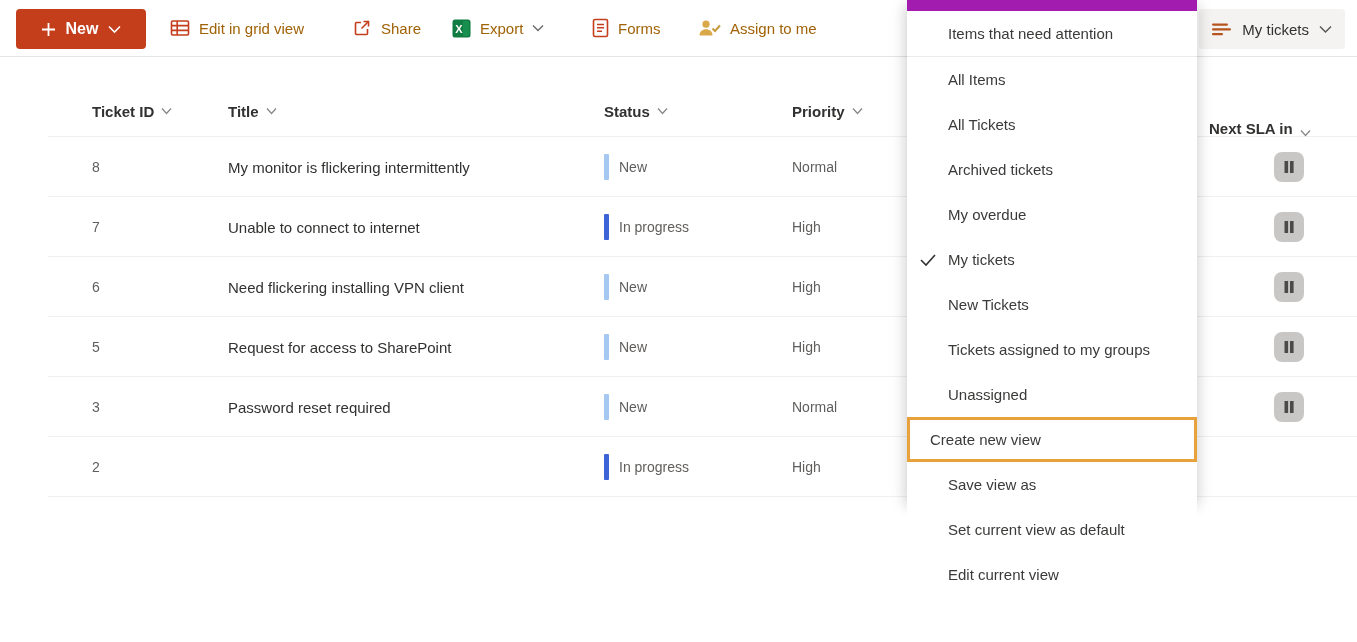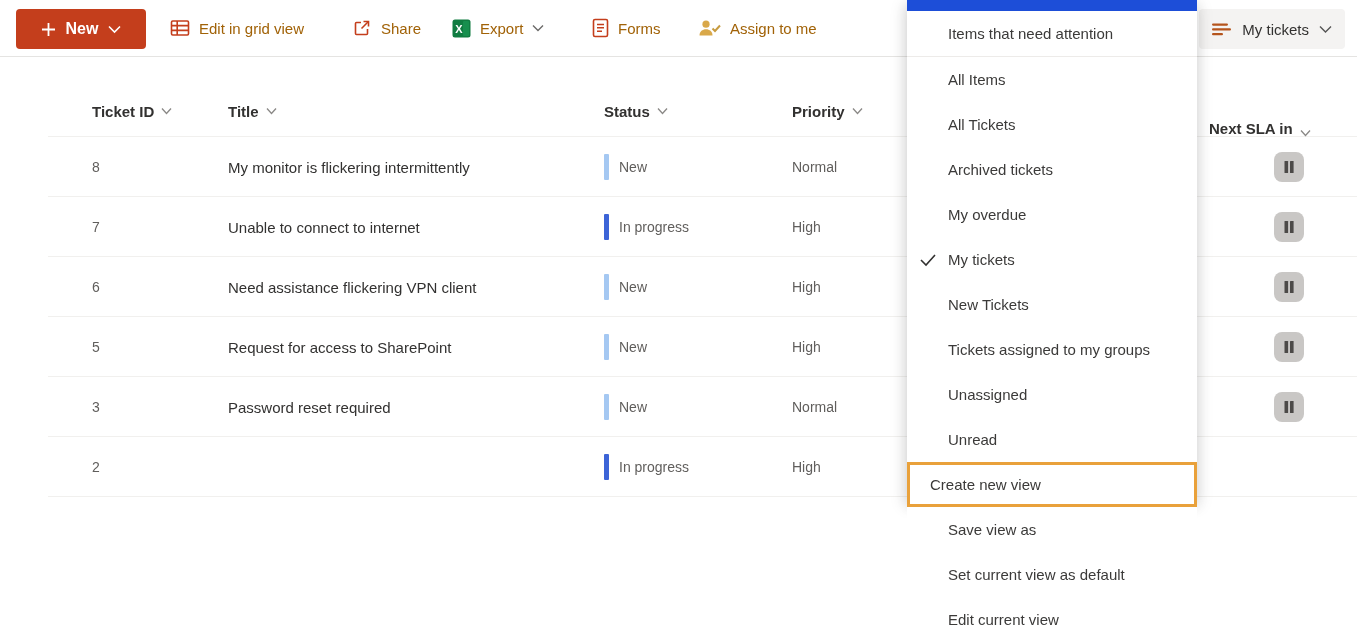--- a/index.html
+++ b/index.html
@@ -60,21 +60,21 @@
   .statusbar { width:5px; height:26px; border-radius:1px; background:#ccc; }
   .pausebtn {
     position:absolute; left:1226px; top:15px; width:30px; height:30px;
     background:#c9c7c5; border:none; border-radius:8px; cursor:pointer;
     display:flex; align-items:center; justify-content:center;
   }
 
   
   .menu {
     position:absolute; left:907px; top:0; width:290px; height:502px;
-    background:#1d4ed8; z-index:10; padding-top:11px;
+    background:#a21caf; z-index:10; padding-top:11px;
     box-shadow:-3px 4px 14px rgba(0,0,0,0.13), 3px 4px 14px rgba(0,0,0,0.10);
   }
   .menuitem {
     position:relative; height:45px; display:flex; align-items:center;
     padding-left:41px; font-size:15px; color:#3b3a39; cursor:pointer;
     background:#fff;
   }
   .menuitem .check { position:absolute; left:13px; top:50%; transform:translateY(-50%); display:flex; }
   .menuitem.highlighted { border:3px solid #e9a13b; padding-left:20px; }
   .mdivider { height:1px; background:#edebe9; }
@@ -249,21 +249,21 @@
           <svg width="14" height="14" viewBox="0 0 14 14">
             <rect x="2.5" y="1" width="3.6" height="12" rx="0.5" fill="#4c4a48"></rect>
             <rect x="8" y="1" width="3.6" height="12" rx="0.5" fill="#4c4a48"></rect>
           </svg>
         </span>
     </button>
   </div>
 
   <div class="row">
     <span class="cell cell-id">6</span>
-    <span class="cell cell-title">Need assistance flickering VPN client</span>
+    <span class="cell cell-title">Need flickering installing VPN client</span>
     <span class="cell cell-status">
       <span class="statusbar" style="background: rgb(165, 200, 242);"></span>
       <span>New</span>
     </span>
     <span class="cell cell-priority">High</span>
     <button class="pausebtn">
       <span>
           <svg width="14" height="14" viewBox="0 0 14 14">
             <rect x="2.5" y="1" width="3.6" height="12" rx="0.5" fill="#4c4a48"></rect>
             <rect x="8" y="1" width="3.6" height="12" rx="0.5" fill="#4c4a48"></rect>
@@ -354,24 +354,20 @@
     <span>New Tickets</span>
   </div>
   <div class="menuitem">
 
     <span>Tickets assigned to my groups</span>
   </div>
   <div class="menuitem">
 
     <span>Unassigned</span>
   </div>
-  <div class="menuitem">
-
-    <span>Unread</span>
-  </div>
   <div class="menuitem highlighted">
 
     <span>Create new view</span>
   </div>
   <div class="menuitem">
 
     <span>Save view as</span>
   </div>
   <div class="menuitem">
 

